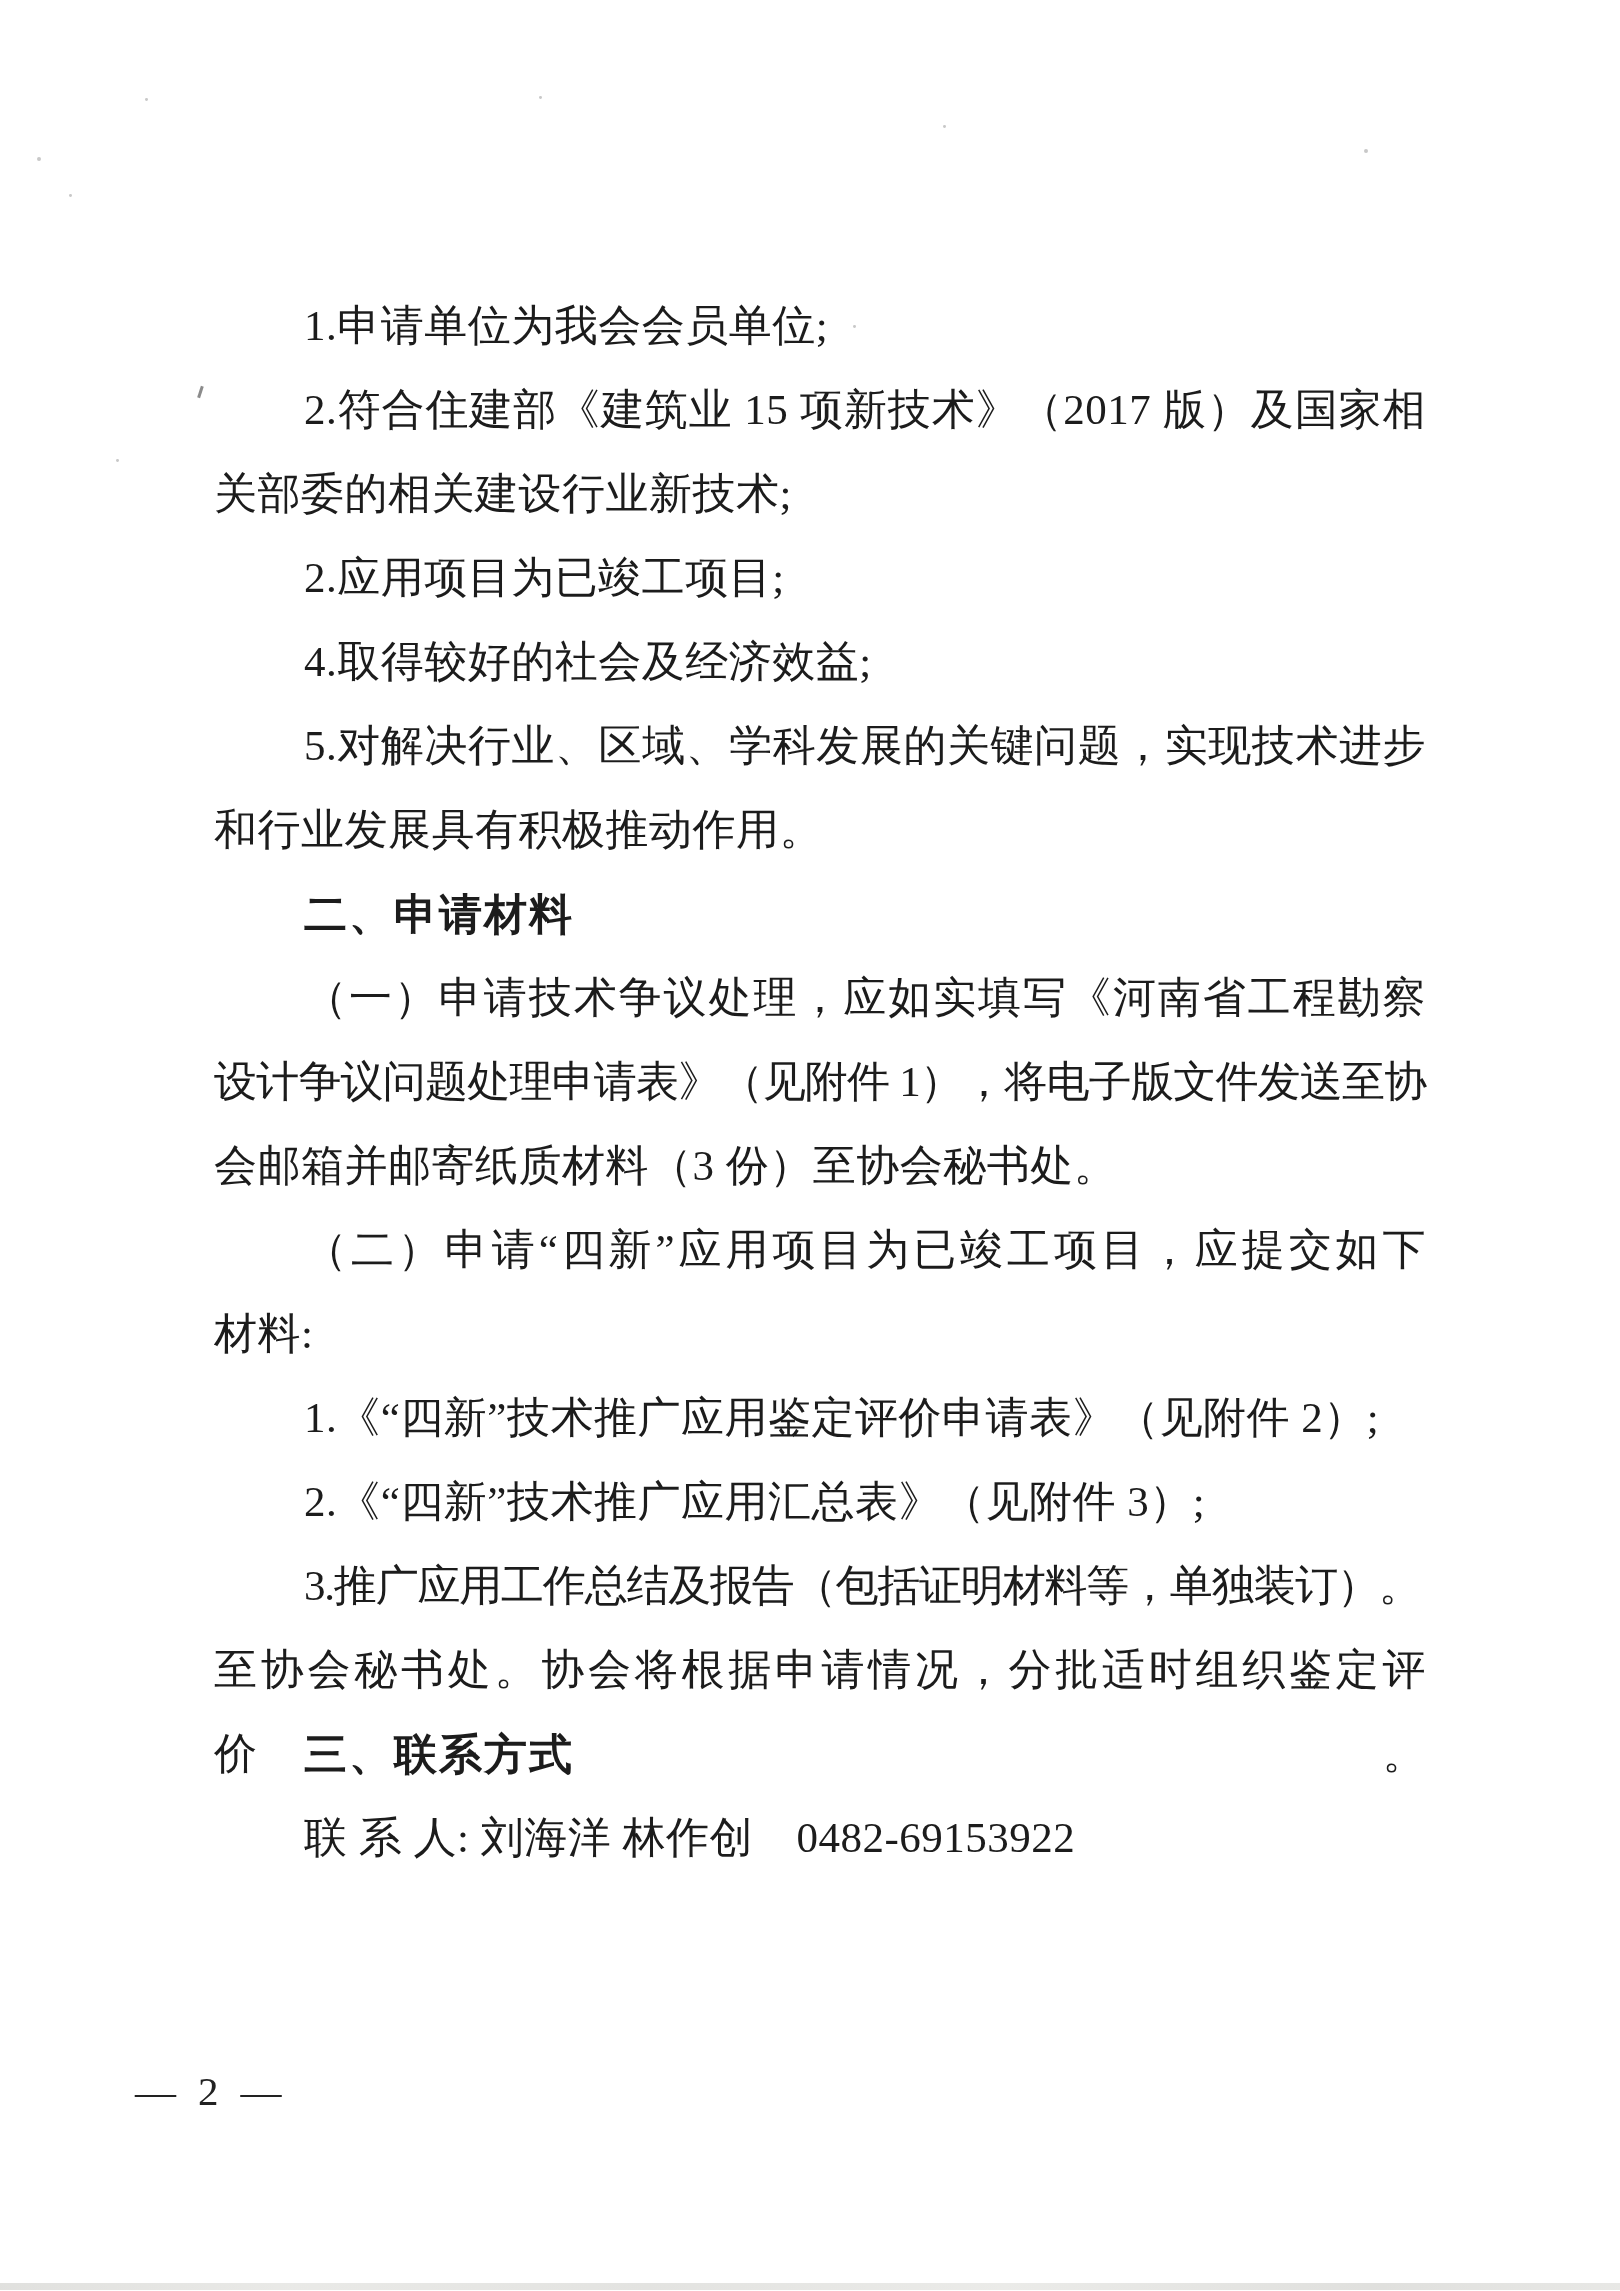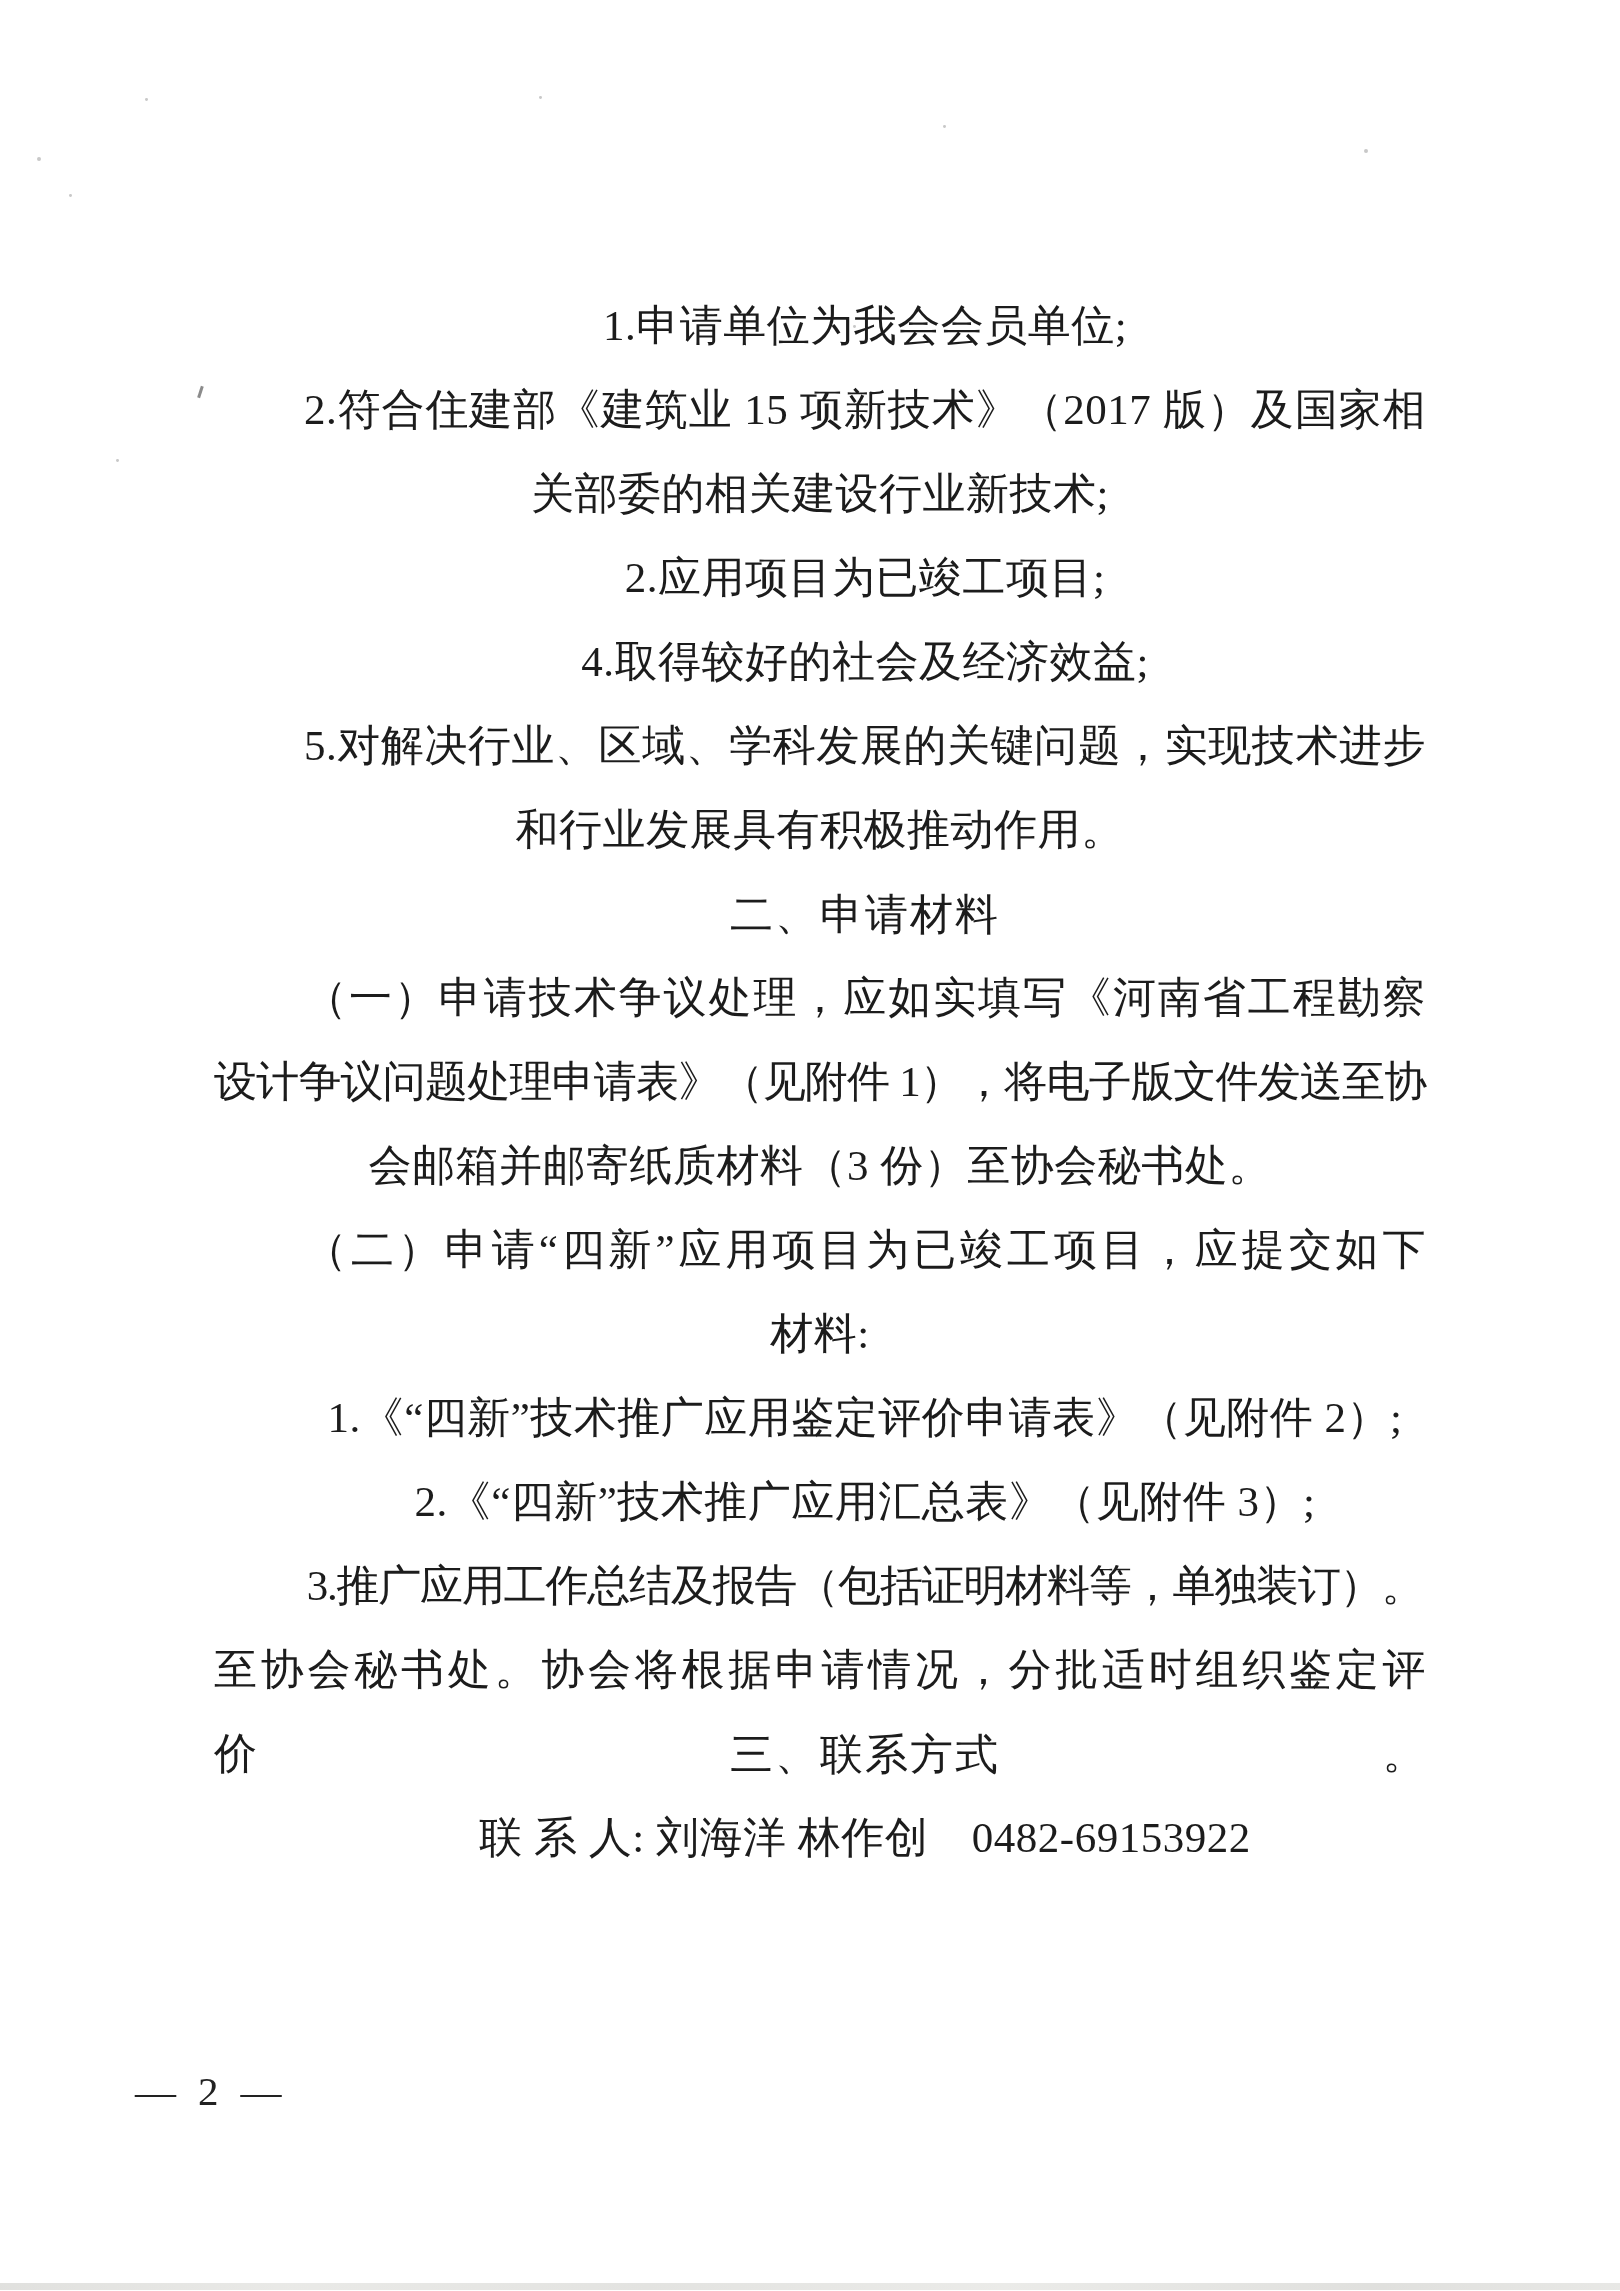--- a/index.html
+++ b/index.html
@@ -15,33 +15,33 @@
     position:absolute;
     left:214px;top:284px;
     width:1212px;
     font-size:43px;
     line-height:84px;
     letter-spacing:0.5px;
   }
   .line{
     height:84px;
     white-space:nowrap;
-    text-align:center;
+    text-align:left;
   }
   .line.indent{padding-left:90px;}
   .line.stretch{
     white-space:normal;
     text-align:justify;
     text-align-last:justify;
     text-justify:inter-character;
   }
   .line.tight{letter-spacing:-1.2px;}
   .line.heading{
     font-family:"Liberation Sans","DejaVu Sans",sans-serif;
-    font-weight:400;
+    font-weight:700;
     letter-spacing:2px;
   }
   .page-number{
     position:absolute;
     left:135px;top:2064px;
     font-size:41px;
     line-height:55px;
     letter-spacing:5.9px;
     color:#222;
   }

